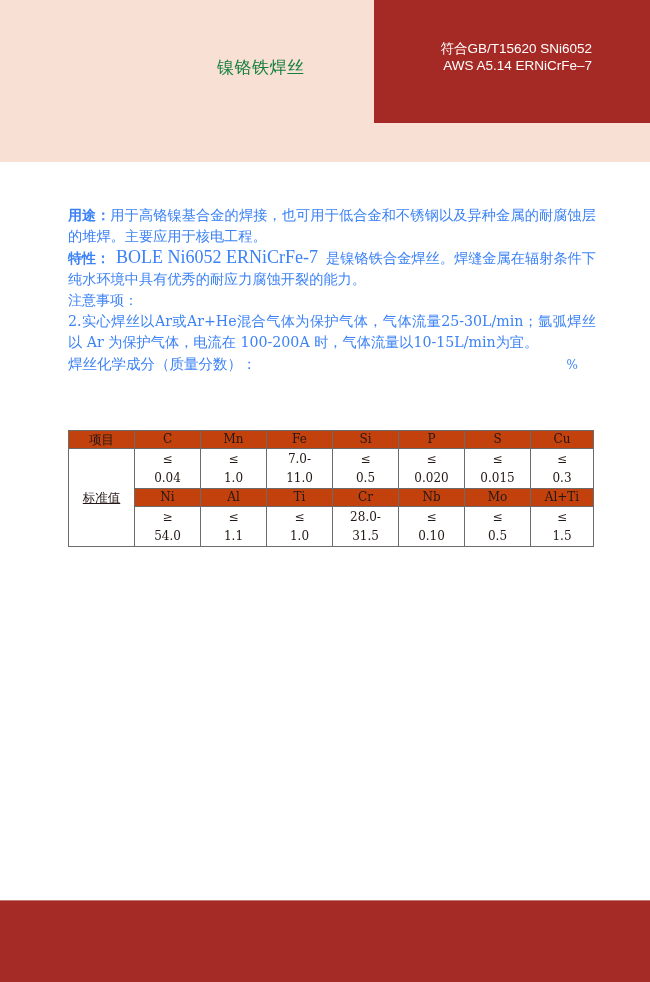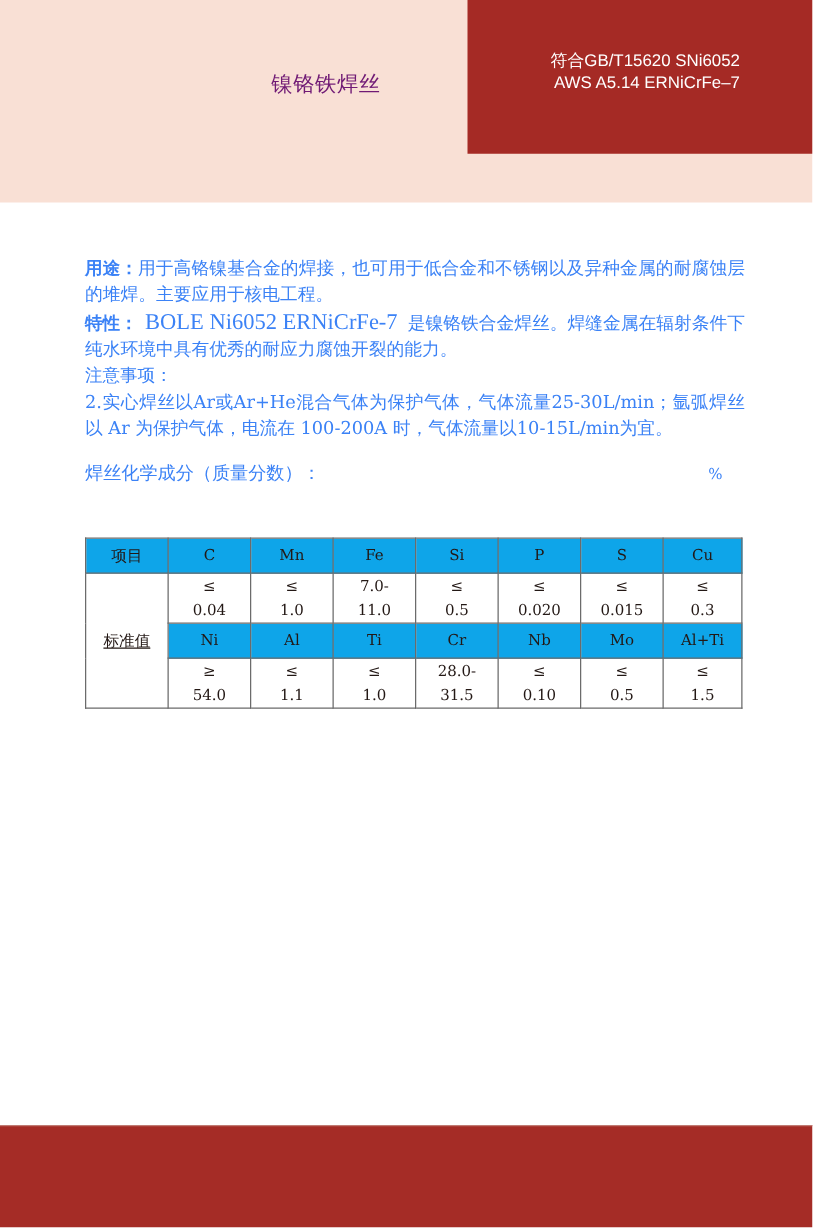--- a/index.html
+++ b/index.html
@@ -6,21 +6,21 @@
     html, body { width: 650px; height: 982px; background: #ffffff; overflow: hidden; }
     body { position: relative; font-family: "DejaVu Serif", "Liberation Serif", serif; color: #1a1a1a; }
 
     .header-band {
       position: absolute; left: 0; top: 0; width: 650px; height: 162px;
       background: #f9e0d5;
     }
     .header-title {
       position: absolute; left: 217px; top: 56px;
       font-family: "DejaVu Sans", "Liberation Sans", sans-serif;
-      font-size: 17px; color: #701a75; letter-spacing: 0.5px;
+      font-size: 17px; color: #15803d; letter-spacing: 0.5px;
     }
     .spec-box {
       position: absolute; left: 374px; top: 0; width: 276px; height: 123px;
       background: #a52a25;
       color: #ffffff;
       font-family: "Liberation Sans", "DejaVu Sans", sans-serif;
       font-size: 13.5px; line-height: 17px;
       text-align: right;
       padding-top: 40px; padding-right: 58px;
     }
@@ -30,39 +30,39 @@
       position: absolute; left: 68px; top: 205px; width: 528px;
       font-size: 14.2px; line-height: 21px; color: #3b82f6;
     }
     .para { text-align: justify; }
     .label-bold { font-family: "DejaVu Sans", "Liberation Sans", sans-serif; font-weight: bold; font-size: 14px; }
     .latin-sans { font-family: Liberation Serif, serif; font-size: 18px; padding: 0 8px 0 6px; }
     .section-head { font-family: "DejaVu Sans", "Liberation Sans", sans-serif; font-weight: normal; font-size: 14px; }
 
     .comp-title-row {
       display: flex; justify-content: space-between; align-items: baseline;
-      margin-top: 15px;
+      margin-top: 1px;
     }
     .comp-title { font-family: "DejaVu Sans", "Liberation Sans", sans-serif; font-size: 14.5px; }
     .comp-unit { font-size: 12px; padding-right: 18px; }
 
     table.comp {
       position: absolute; left: 68px; top: 430px; width: 525px;
       border-collapse: collapse;
       font-family: "DejaVu Serif", "Liberation Serif", serif;
       font-size: 12px; color: #231815;
       table-layout: fixed;
     }
     table.comp td {
       border: 1px solid #6b6b6b;
       text-align: center;
       padding: 0;
       vertical-align: middle;
     }
-    table.comp tr.hdr td { background: #0ea5e9; height: 28px; line-height: 17px; }
+    table.comp tr.hdr td { background: #c2410c; height: 18px; line-height: 17px; }
     table.comp tr.val td { height: 40px; line-height: 19px; }
     table.comp td.rowlabel { background: #ffffff; font-size: 12.5px; text-decoration: underline; }
     table.comp tr.hdr td.hdrlabel { font-size: 12.5px; }
 
     .footer-band {
       position: absolute; left: 0; top: 900px; width: 650px; height: 82px;
       background: #a52c26;
       border-top: 1px solid #c07a72;
     }
   </style>

